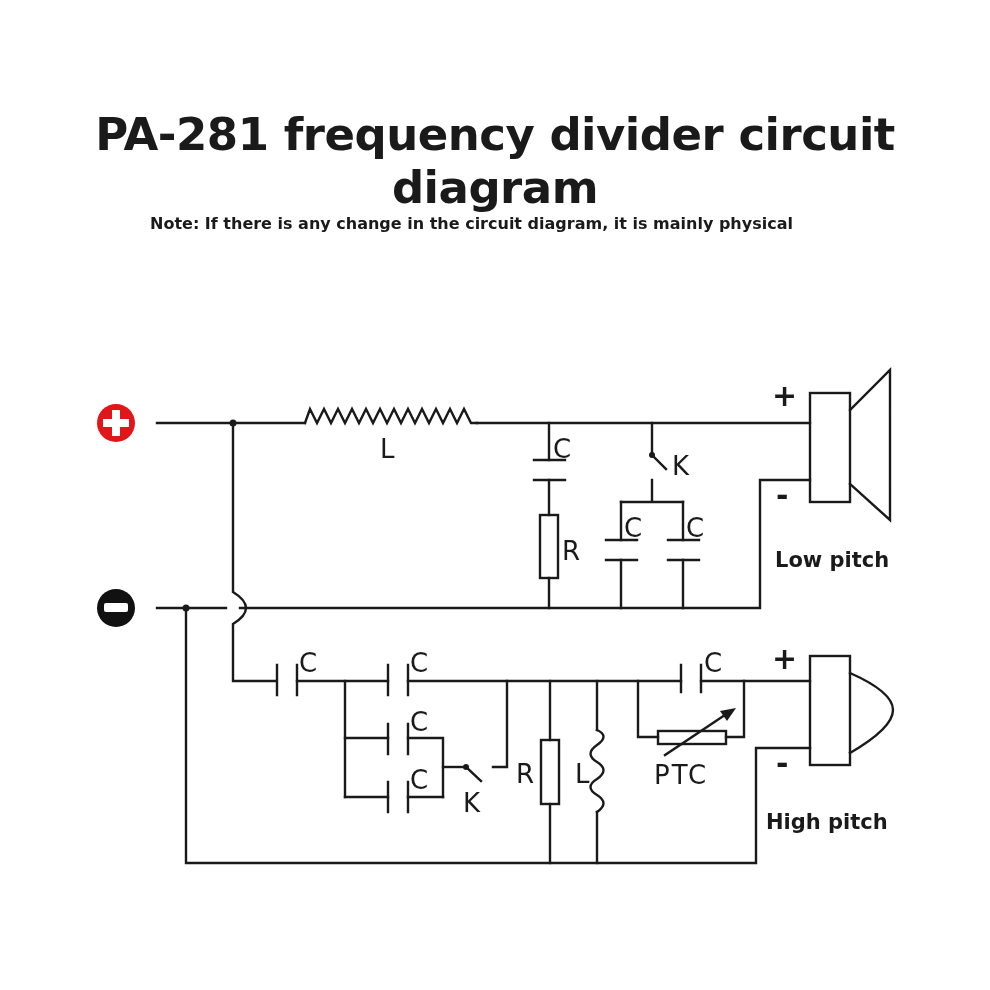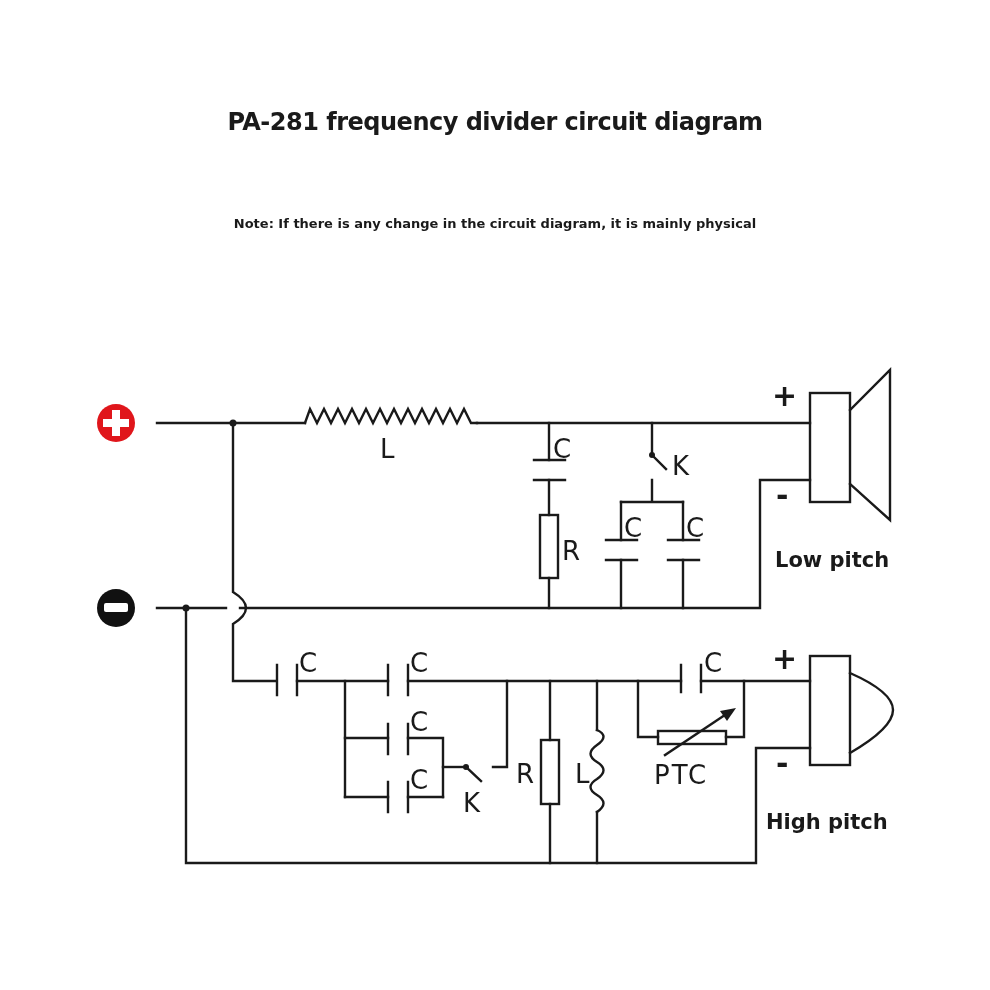--- a/index.html
+++ b/index.html
@@ -1,18 +1,18 @@
 <!DOCTYPE html>
 <html><head>
 <meta charset="utf-8">
 <style>
   html, body { margin: 0; padding: 0; background: #ffffff; }
   body { width: 990px; height: 990px; position: relative; overflow: hidden; font-family: "DejaVu Sans", sans-serif; color: #1a1a1a; }
-  .title { position: absolute; left: 0; top: 108px; width: 990px; text-align: center; font-size: 24px; font-weight: bold; letter-spacing: -0.5px; }
-  .note { position: absolute; left: 150px; top: 208px; width: 690px; text-align: center; font-size: 13px; font-weight: bold; line-height: 31px; }
+  .title { position: absolute; left: 0; top: 108px; width: 990px; text-align: center; font-size: 45px; font-weight: bold; letter-spacing: -0.5px; }
+  .note { position: absolute; left: 150px; top: 208px; width: 690px; text-align: left; font-size: 16px; font-weight: bold; line-height: 31px; }
   svg { position: absolute; left: 0; top: 0; }
   .w { stroke: #1a1a1a; stroke-width: 2.4; fill: none; stroke-linecap: square; }
   .lbl { font-family: "DejaVu Sans", sans-serif; font-size: 26px; fill: #1a1a1a; }
   .sp { font-family: "DejaVu Sans", sans-serif; font-size: 21px; font-weight: bold; fill: #1a1a1a; }
   .pm { font-family: "DejaVu Sans", sans-serif; font-size: 30px; font-weight: bold; fill: #1a1a1a; }
 </style>
 </head>
 <body>
 
 <div class="title">PA-281 frequency divider circuit diagram</div>

